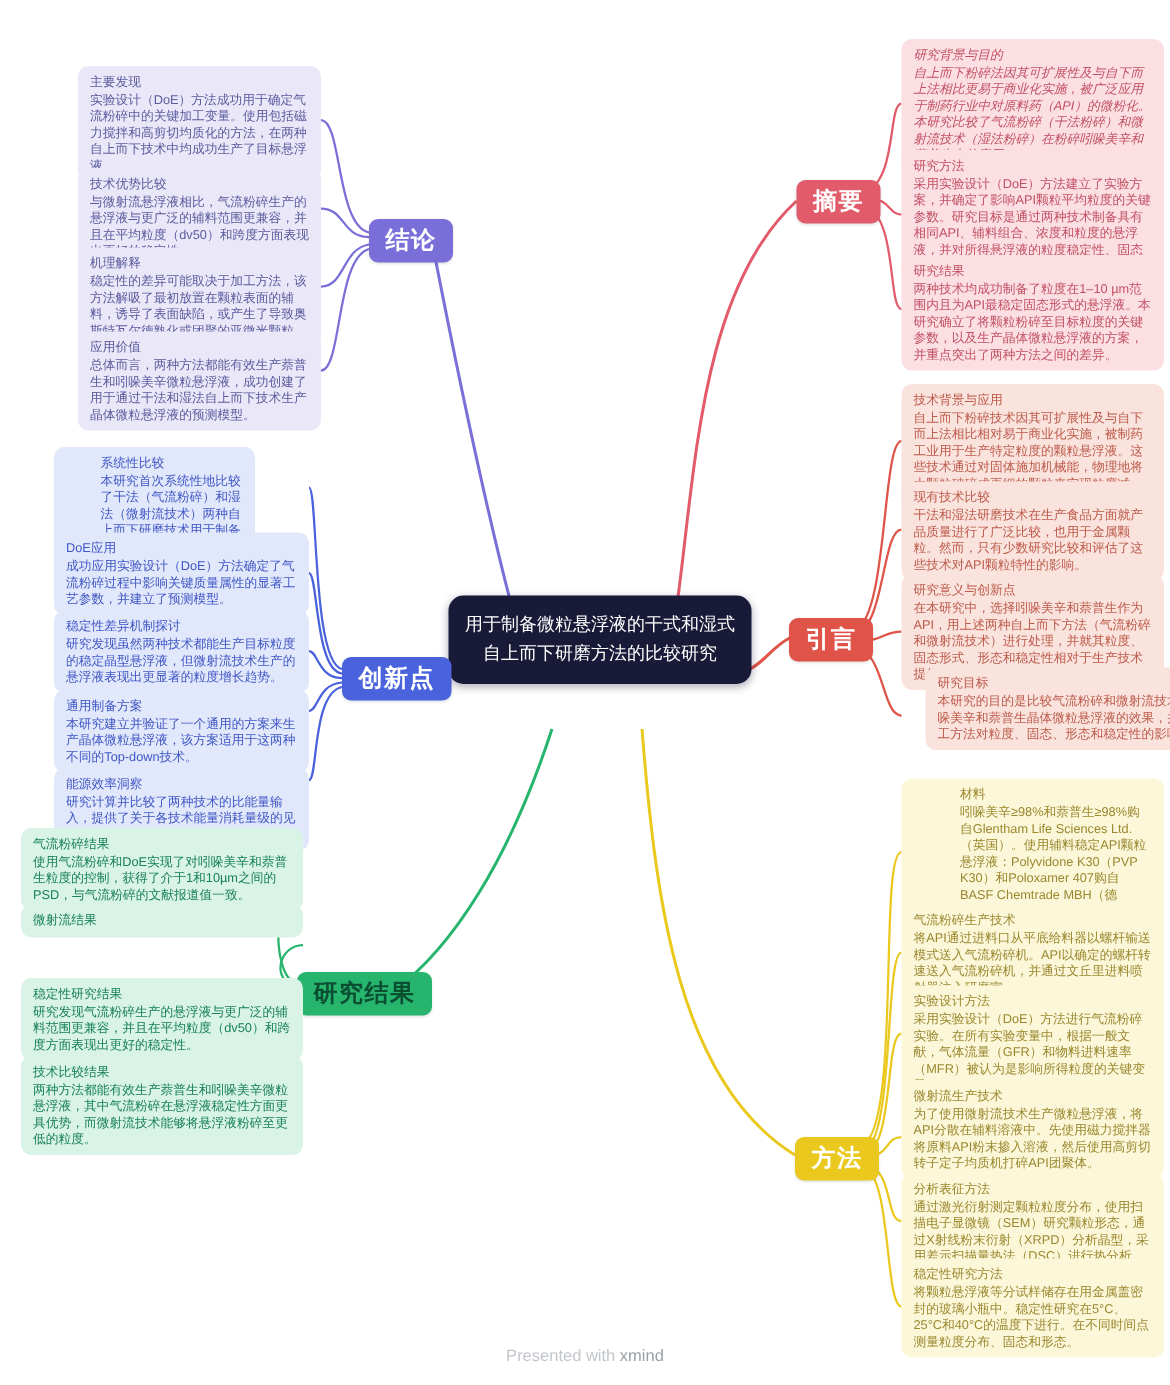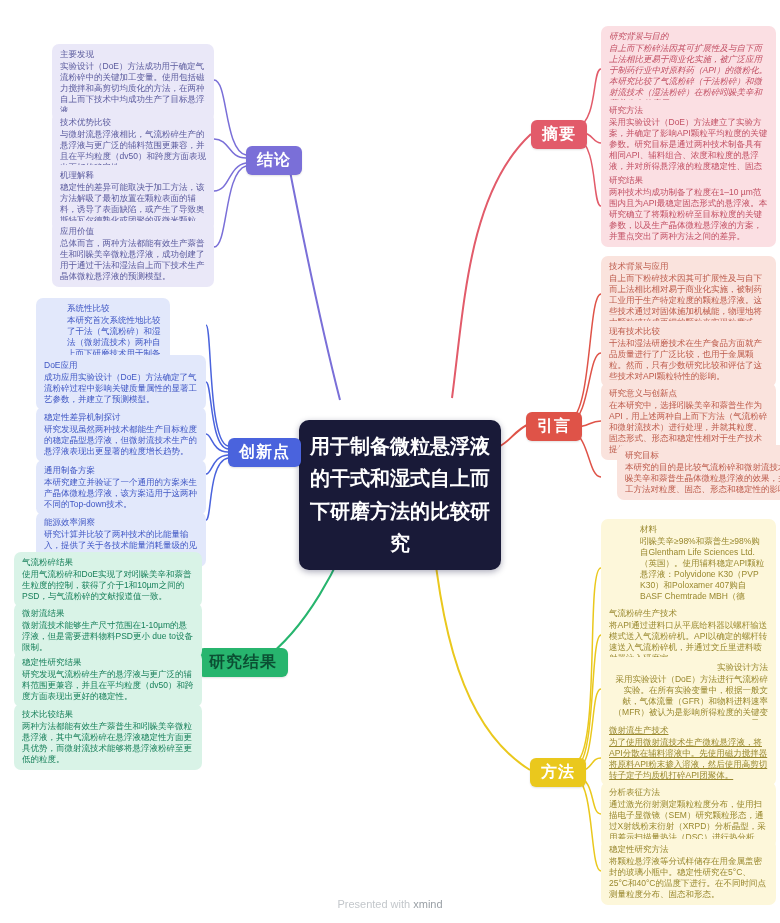--- a/index.html
+++ b/index.html
@@ -2,22 +2,22 @@
 <html><head>
 <meta charset="utf-8">
 <style>
   html,body{margin:0;padding:0;background:#ffffff;font-family:"Liberation Sans","DejaVu Sans",sans-serif;}
   #canvas{position:relative;width:780px;height:923px;background:#ffffff;overflow:hidden;}
   #wires{position:absolute;left:0;top:0;width:780px;height:923px;pointer-events:none;}
   .node{position:absolute;border-radius:7px;padding:5px 8px;font-size:8.5px;line-height:1.3;box-sizing:border-box;}
   .nt{margin-bottom:1px;}
   .nb{}
   .blabel{position:absolute;border-radius:6px;padding:4px 11px;font-size:16px;font-weight:bold;letter-spacing:1px;box-shadow:0 1px 2px rgba(0,0,0,0.12);}
-  .central{position:absolute;left:299px;top:420px;width:202px;background:#191a38;color:#ffffff;border-radius:10px;
-           padding:10px 8px;font-size:20px;font-weight:bold;text-align:center;line-height:1.62;box-sizing:border-box;
+  .central{position:absolute;left:299px;top:397px;width:202px;background:#191a38;color:#ffffff;border-radius:10px;
+           padding:10px 8px;font-size:12px;font-weight:normal;text-align:center;line-height:1.62;box-sizing:border-box;
            box-shadow:0 2px 6px rgba(20,20,60,0.35);}
   .footer{position:absolute;left:50%;top:898px;transform:translateX(-50%);font-size:11px;color:#c3c7cb;white-space:nowrap;}
   .footer .brand{font-weight:normal;color:#9aa0a6;}
 </style>
 </head>
 <body>
 
 <div id="canvas">
 
   <svg id="wires" width="780" height="923" viewBox="0 0 780 923" fill="none">
@@ -108,21 +108,20 @@
     <div class="nt">能源效率洞察</div>
     <div class="nb">研究计算并比较了两种技术的比能量输入，提供了关于各技术能量消耗量级的见解。</div>
   </div>
 
   <div class="node" style="left: 14px; top: 552px; width: 188px; background-color: rgb(217, 243, 231); color: rgb(24, 128, 91);">
     <div class="nt">气流粉碎结果</div>
     <div class="nb">使用气流粉碎和DoE实现了对吲哚美辛和萘普生粒度的控制，获得了介于1和10µm之间的PSD，与气流粉碎的文献报道值一致。</div>
   </div>
   <div class="node" style="left: 14px; top: 603px; width: 188px; background-color: rgb(217, 243, 231); color: rgb(24, 128, 91);">
     <div class="nt">微射流结果</div>
-    <div class="nb">微射流技术能够生产尺寸范围在1-10µm的悬浮液，但是需要进料物料PSD更小 due to设备限制。</div>
   </div>
   <div class="node" style="left: 14px; top: 652px; width: 188px; background-color: rgb(217, 243, 231); color: rgb(24, 128, 91);">
     <div class="nt">稳定性研究结果</div>
     <div class="nb">研究发现气流粉碎生产的悬浮液与更广泛的辅料范围更兼容，并且在平均粒度（dv50）和跨度方面表现出更好的稳定性。</div>
   </div>
   <div class="node" style="left: 14px; top: 704px; width: 188px; background-color: rgb(217, 243, 231); color: rgb(24, 128, 91);">
     <div class="nt">技术比较结果</div>
     <div class="nb">两种方法都能有效生产萘普生和吲哚美辛微粒悬浮液，其中气流粉碎在悬浮液稳定性方面更具优势，而微射流技术能够将悬浮液粉碎至更低的粒度。</div>
   </div>
 
@@ -157,25 +156,25 @@
   </div>
 
   <div class="node" style="left: 601px; top: 519px; width: 175px; background-color: rgb(253, 247, 218); color: rgb(153, 136, 46); padding-left: 39px;">
     <div class="nt">材料</div>
     <div class="nb">吲哚美辛≥98%和萘普生≥98%购自Glentham Life Sciences Ltd.（英国）。使用辅料稳定API颗粒悬浮液：Polyvidone K30（PVP K30）和Poloxamer 407购自BASF Chemtrade MBH（德国），Tween 20（Polysorbate 20，注射级）购自Croda Inc.（荷兰，美国）。</div>
   </div>
   <div class="node" style="left: 601px; top: 603px; width: 175px; background-color: rgb(253, 247, 218); color: rgb(153, 136, 46);">
     <div class="nt">气流粉碎生产技术</div>
     <div class="nb">将API通过进料口从平底给料器以螺杆输送模式送入气流粉碎机。API以确定的螺杆转速送入气流粉碎机，并通过文丘里进料喷射器注入研磨室。</div>
   </div>
-  <div class="node" style="left: 601px; top: 657px; width: 175px; background-color: rgb(253, 247, 218); color: rgb(153, 136, 46); text-align: right;">
+  <div class="node" style="left: 601px; top: 657px; width: 175px; background-color: rgb(253, 247, 218); color: rgb(153, 136, 46);">
     <div class="nt">实验设计方法</div>
     <div class="nb">采用实验设计（DoE）方法进行气流粉碎实验。在所有实验变量中，根据一般文献，气体流量（GFR）和物料进料速率（MFR）被认为是影响所得粒度的关键变量。</div>
   </div>
-  <div class="node" style="left: 601px; top: 720px; width: 175px; background-color: rgb(253, 247, 218); color: rgb(153, 136, 46); text-decoration: underline;">
+  <div class="node" style="left: 601px; top: 720px; width: 175px; background-color: rgb(253, 247, 218); color: rgb(153, 136, 46);">
     <div class="nt">微射流生产技术</div>
     <div class="nb">为了使用微射流技术生产微粒悬浮液，将API分散在辅料溶液中。先使用磁力搅拌器将原料API粉末掺入溶液，然后使用高剪切转子定子均质机打碎API团聚体。</div>
   </div>
   <div class="node" style="left: 601px; top: 782px; width: 175px; background-color: rgb(253, 247, 218); color: rgb(153, 136, 46);">
     <div class="nt">分析表征方法</div>
     <div class="nb">通过激光衍射测定颗粒粒度分布，使用扫描电子显微镜（SEM）研究颗粒形态，通过X射线粉末衍射（XRPD）分析晶型，采用差示扫描量热法（DSC）进行热分析。</div>
   </div>
   <div class="node" style="left: 601px; top: 839px; width: 175px; background-color: rgb(253, 247, 218); color: rgb(153, 136, 46);">
     <div class="nt">稳定性研究方法</div>
     <div class="nb">将颗粒悬浮液等分试样储存在用金属盖密封的玻璃小瓶中。稳定性研究在5°C、25°C和40°C的温度下进行。在不同时间点测量粒度分布、固态和形态。</div>

